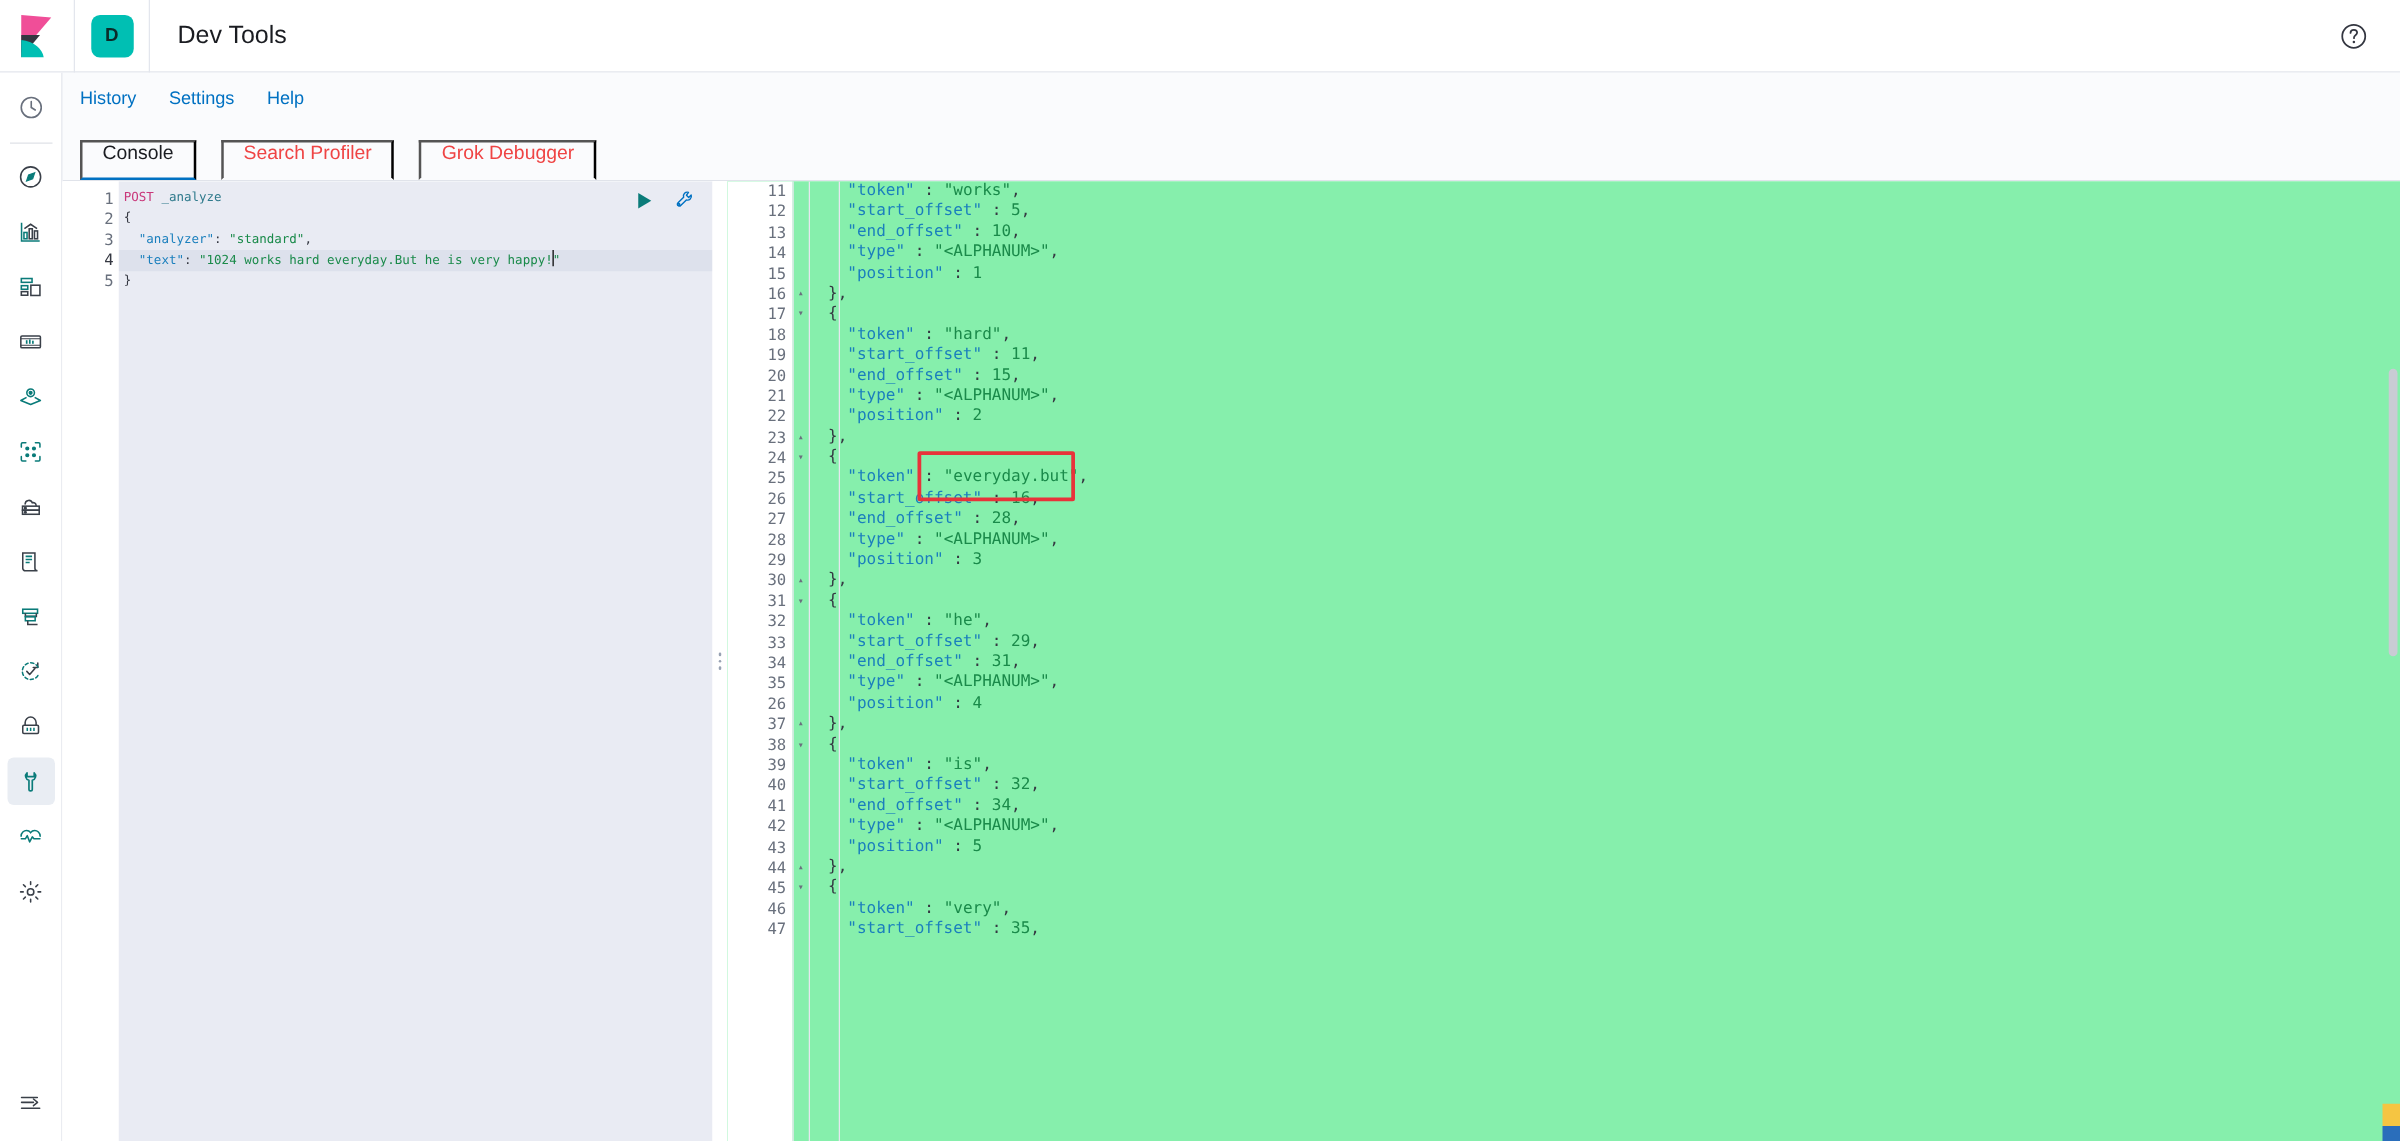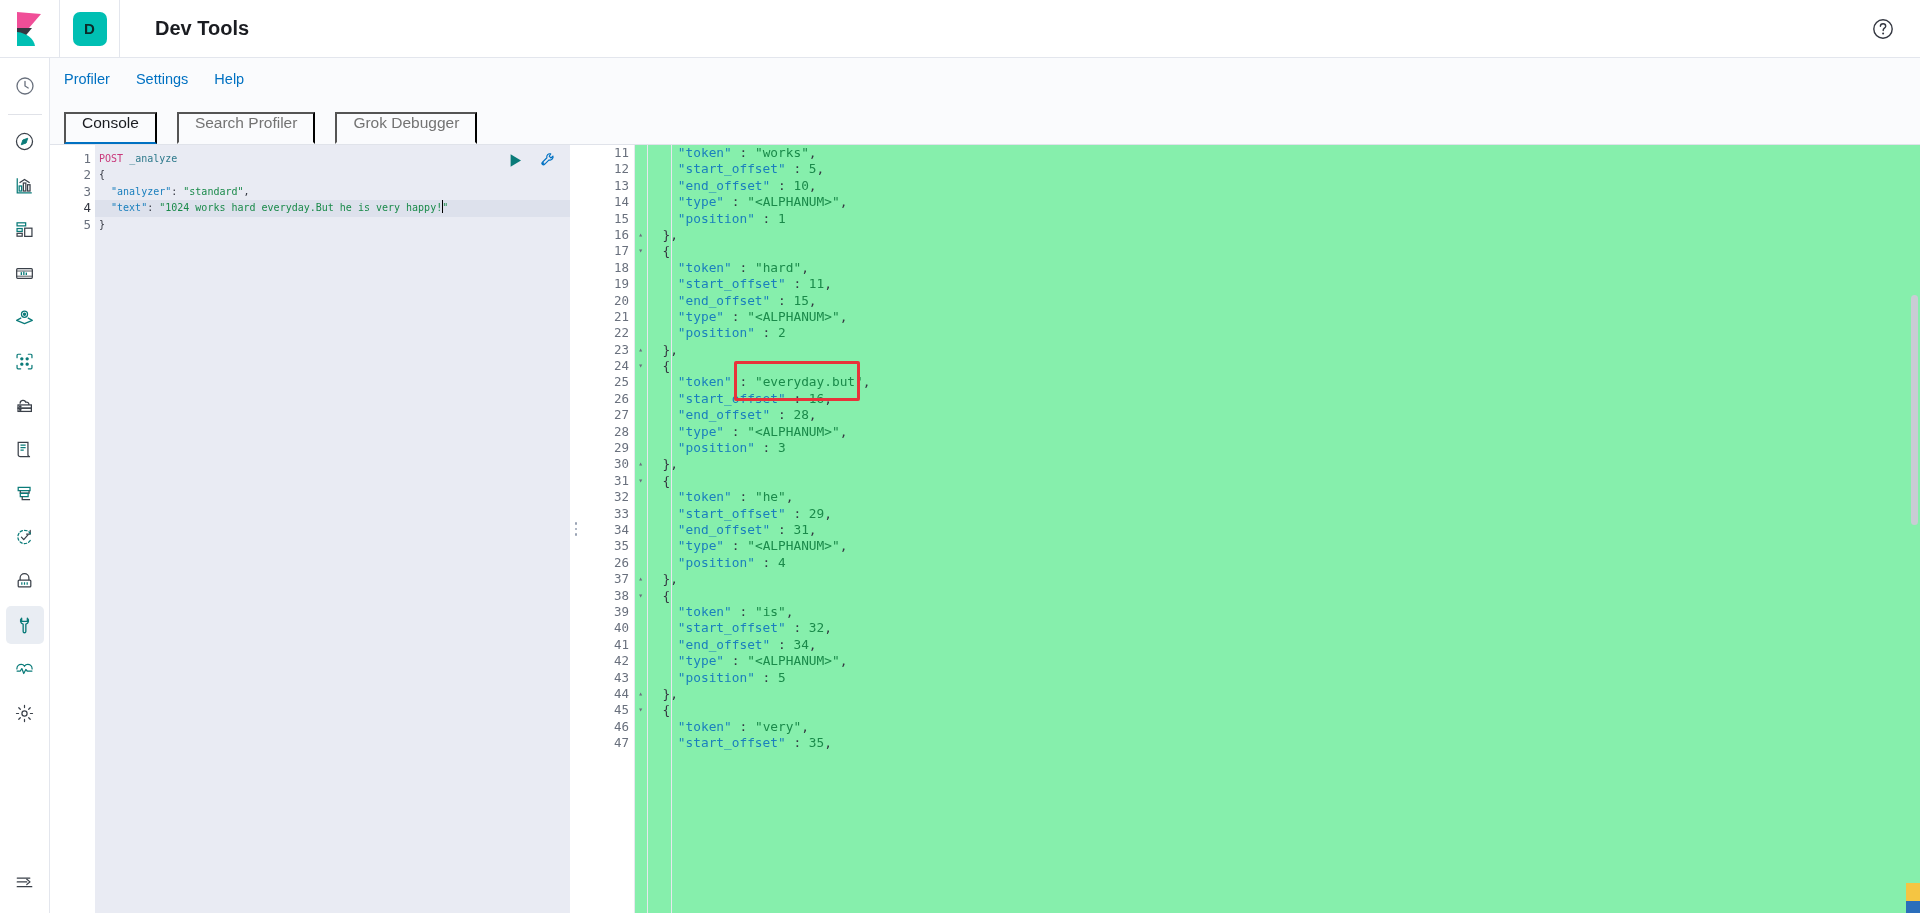--- a/index.html
+++ b/index.html
@@ -31,22 +31,22 @@
     border-right: 1px solid #e3e6ed;
   }
   .app-badge {
     width: 34px; height: 34px; border-radius: 7px;
     background: #00bfb3; color: #0b2b29;
     font-size: 15px; font-weight: 600;
     display: flex; align-items: center; justify-content: center;
     letter-spacing: .2px;
   }
   .hdr-title {
-    margin-left: 35px;
-    font-size: 20px; color: #1a1c21; font-weight: 700;
+    margin-left: 22px;
+    font-size: 20px; color: #1a1c21; font-weight: 400;
   }
   .hdr-right { margin-left: auto; margin-right: 22px; display: flex; align-items: center; gap: 18px; }
   .hdr-icon-btn {
     width: 30px; height: 30px; display: flex; align-items: center; justify-content: center;
     cursor: pointer; color: #343741;
   }
 
   
   .body-row { flex: 1; display: flex; min-height: 0; }
 
@@ -82,21 +82,21 @@
 
   .tabs {
     height: 45px; min-height: 45px;
     display: flex; align-items: flex-end;
     padding-left: 14px; gap: 20px;
     background: #fafbfd;
     border-bottom: 1px solid #e0e3ea;
   }
   .tab {
     padding: 0 16px 10px;
-    font-size: 15.5px; color: #737373; cursor: pointer;
+    font-size: 15.5px; color: #ef4444; cursor: pointer;
     border-bottom: 2px solid transparent;
     background: transparent;
     font-family: inherit;
   }
   .tab.active { color: #1a1c21; border-bottom-color: #0071c2; font-weight: 400; }
 
   .panes { flex: 1; display: flex; min-height: 0; position: relative; background: #ffffff; }
 
   
   .pane-request {
@@ -386,21 +386,21 @@
             <path d="M3.4 16.4h15.2" stroke-linecap="round"></path>
             <path d="M13.4 8.6 16.8 11.4l-3.4 2.8" stroke-linecap="round" stroke-linejoin="round"></path>
           </svg>
         </div>
       </div>
     </div>
 
     <div class="main">
 
       <div class="topnav">
-        <a>Profiler</a>
+        <a>History</a>
         <a>Settings</a>
         <a>Help</a>
       </div>
 
       <div class="tabs">
         <button class="tab active">Console</button>
         <button class="tab">Search Profiler</button>
         <button class="tab">Grok Debugger</button>
       </div>
 

